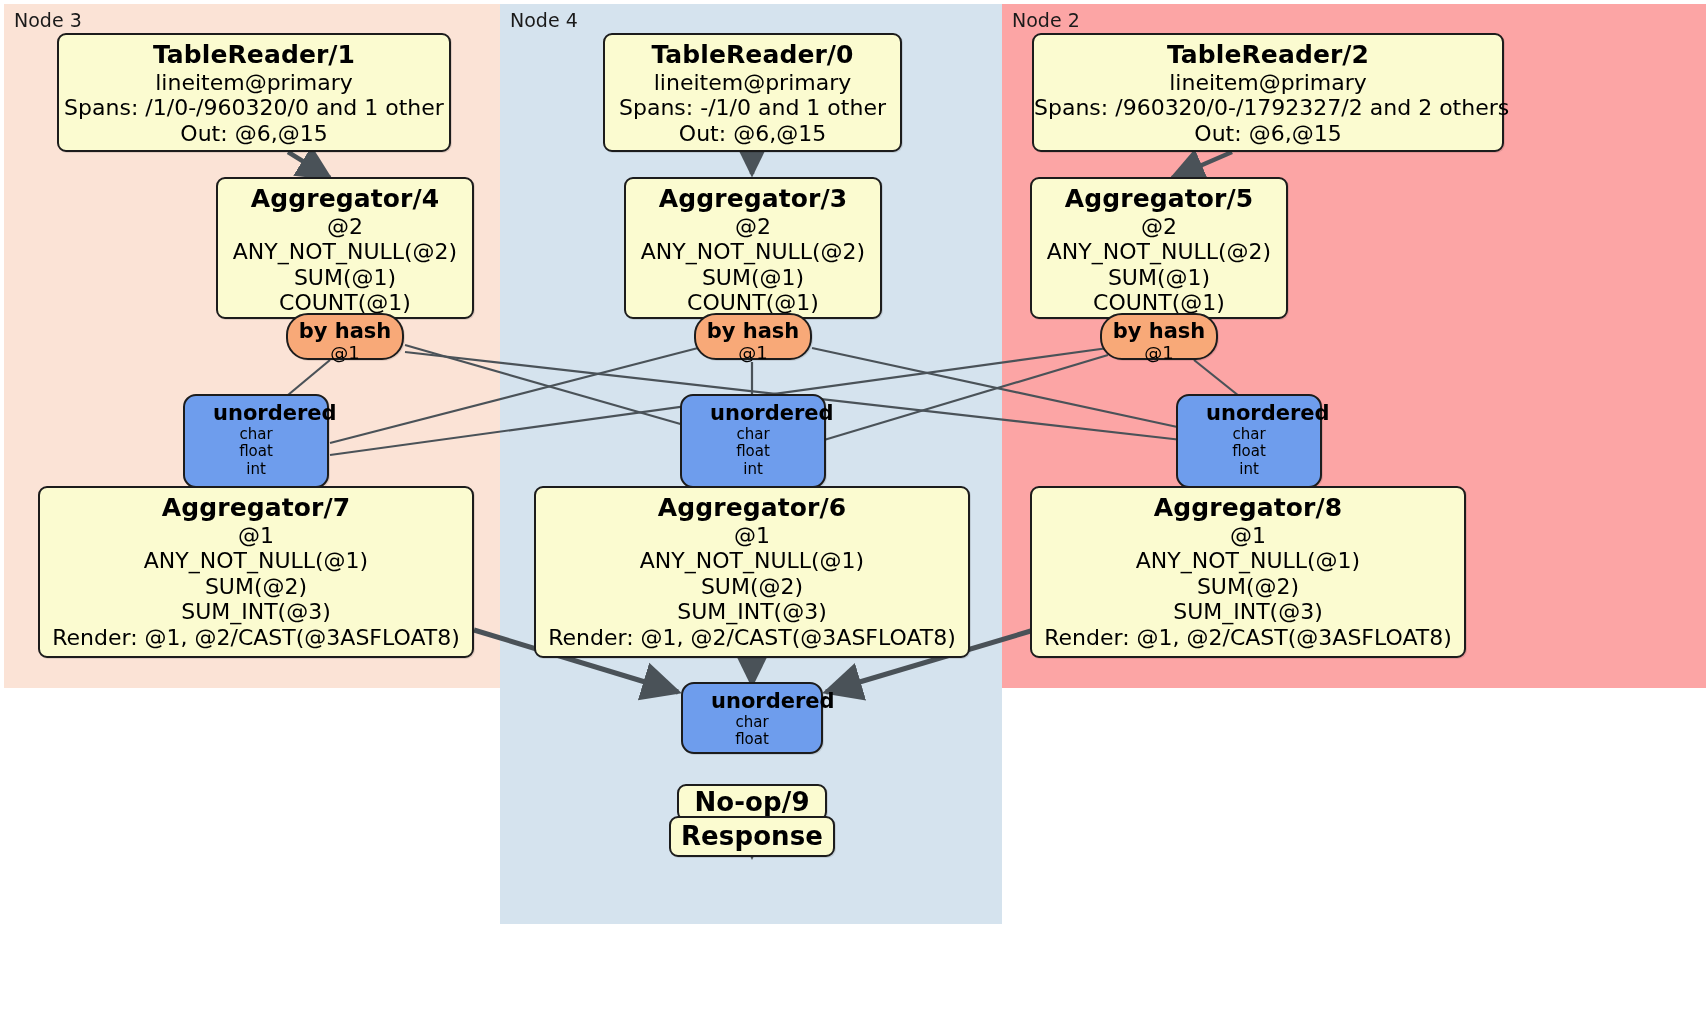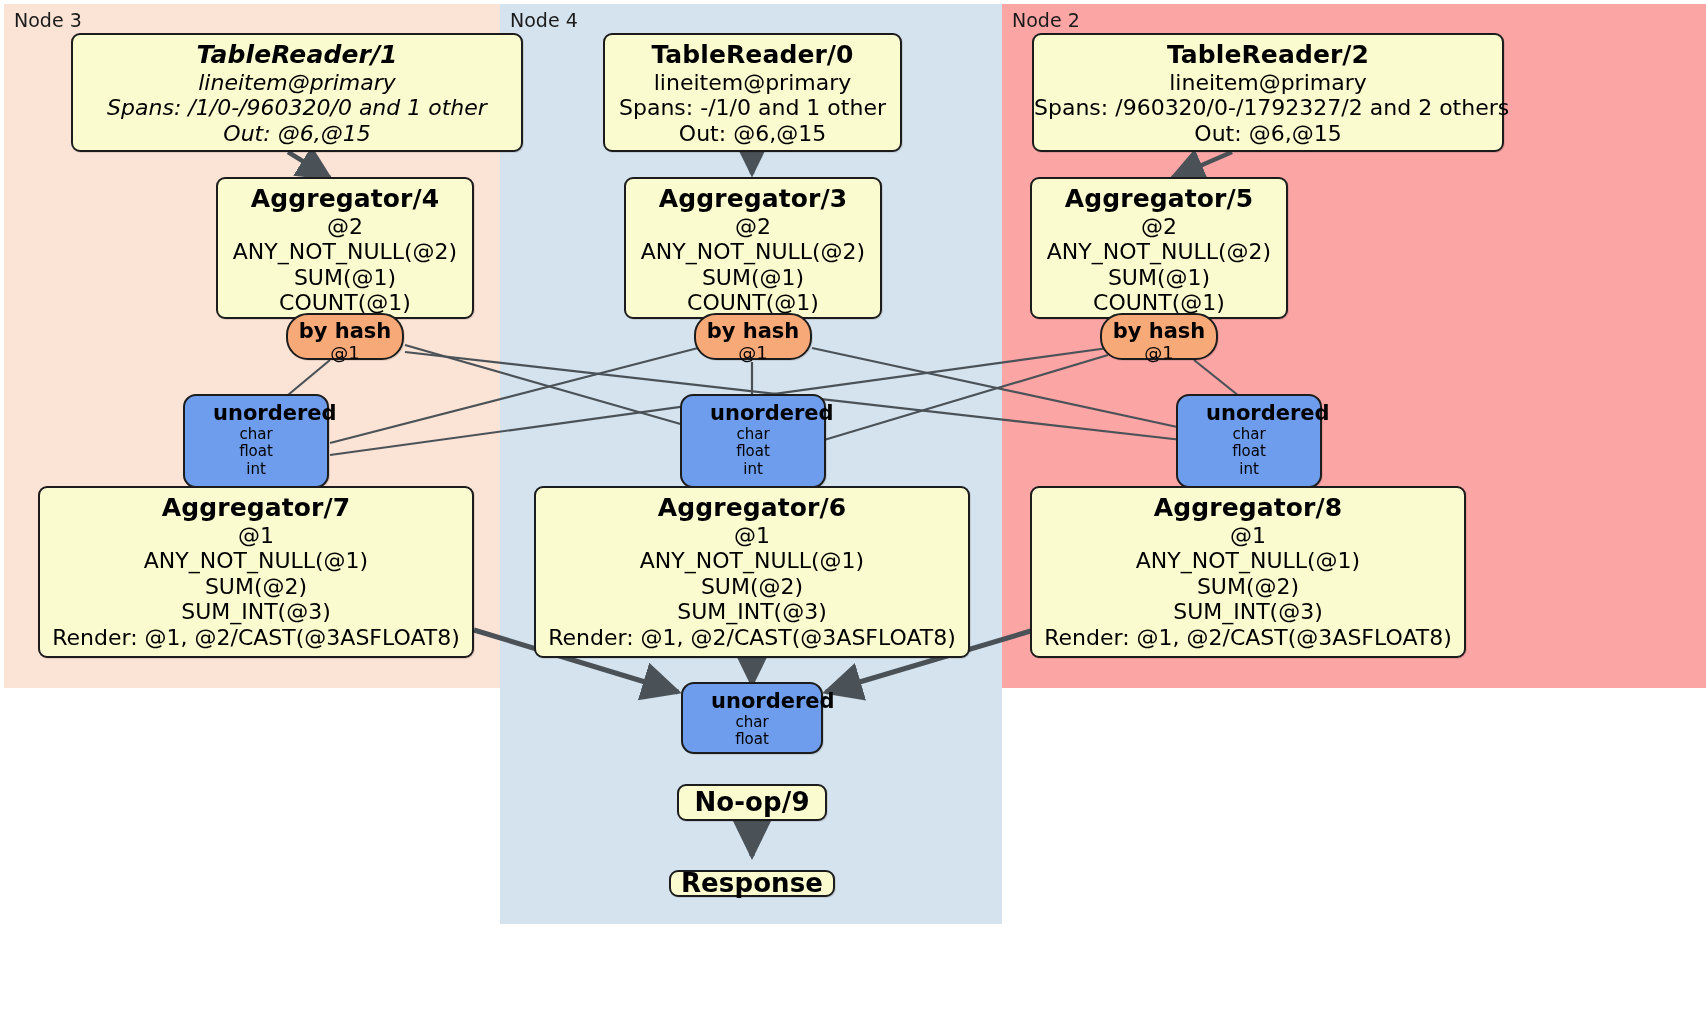--- a/index.html
+++ b/index.html
@@ -104,21 +104,21 @@
       <path d="M474,630 L678,692"></path>
       <path d="M752,661 L752,684"></path>
       <path d="M1034,630 L826,692"></path>
     </g>
 
     <g stroke="#4a5258" stroke-width="5" fill="none" marker-end="url(#ah)">
       <path d="M752,791 L752,856"></path>
     </g>
   </svg>
 
-  <div class="proc" style="left:71px;top:33px;width:452px;height:119px;font-style:italic;">
+  <div class="proc" style="left:57px;top:33px;width:394px;height:119px;">
     <div class="ttl">TableReader/1</div>
     <div class="ln">lineitem@primary</div>
     <div class="ln">Spans: /1/0-/960320/0 and 1 other</div>
     <div class="ln">Out: @6,@15</div>
   </div>
 
   <div class="proc" style="left:216px;top:177px;width:258px;height:142px;">
     <div class="ttl">Aggregator/4</div>
     <div class="ln">@2</div>
     <div class="ln">ANY_NOT_NULL(@2)</div>
@@ -186,21 +186,21 @@
   <div class="sync" style="left:681px;top:682px;width:142px;height:72px;">
     <div class="ttl">unordered</div>
     <div class="ln">char</div>
     <div class="ln">float</div>
   </div>
 
   <div class="proc compact" style="left:677px;top:756px;width:150px;height:37px;margin-top:28px;">
     <div class="ttl">No-op/9</div>
   </div>
 
-  <div class="proc compact" style="left:669px;top:870px;width:166px;height:27px;">
+  <div class="proc compact" style="left:669px;top:816px;width:166px;height:41px;">
     <div class="ttl">Response</div>
   </div>
 
   <div class="proc" style="left:1032px;top:33px;width:472px;height:119px;">
     <div class="ttl">TableReader/2</div>
     <div class="ln">lineitem@primary</div>
     <div class="ln">Spans: /960320/0-/1792327/2 and 2 others</div>
     <div class="ln">Out: @6,@15</div>
   </div>
 

